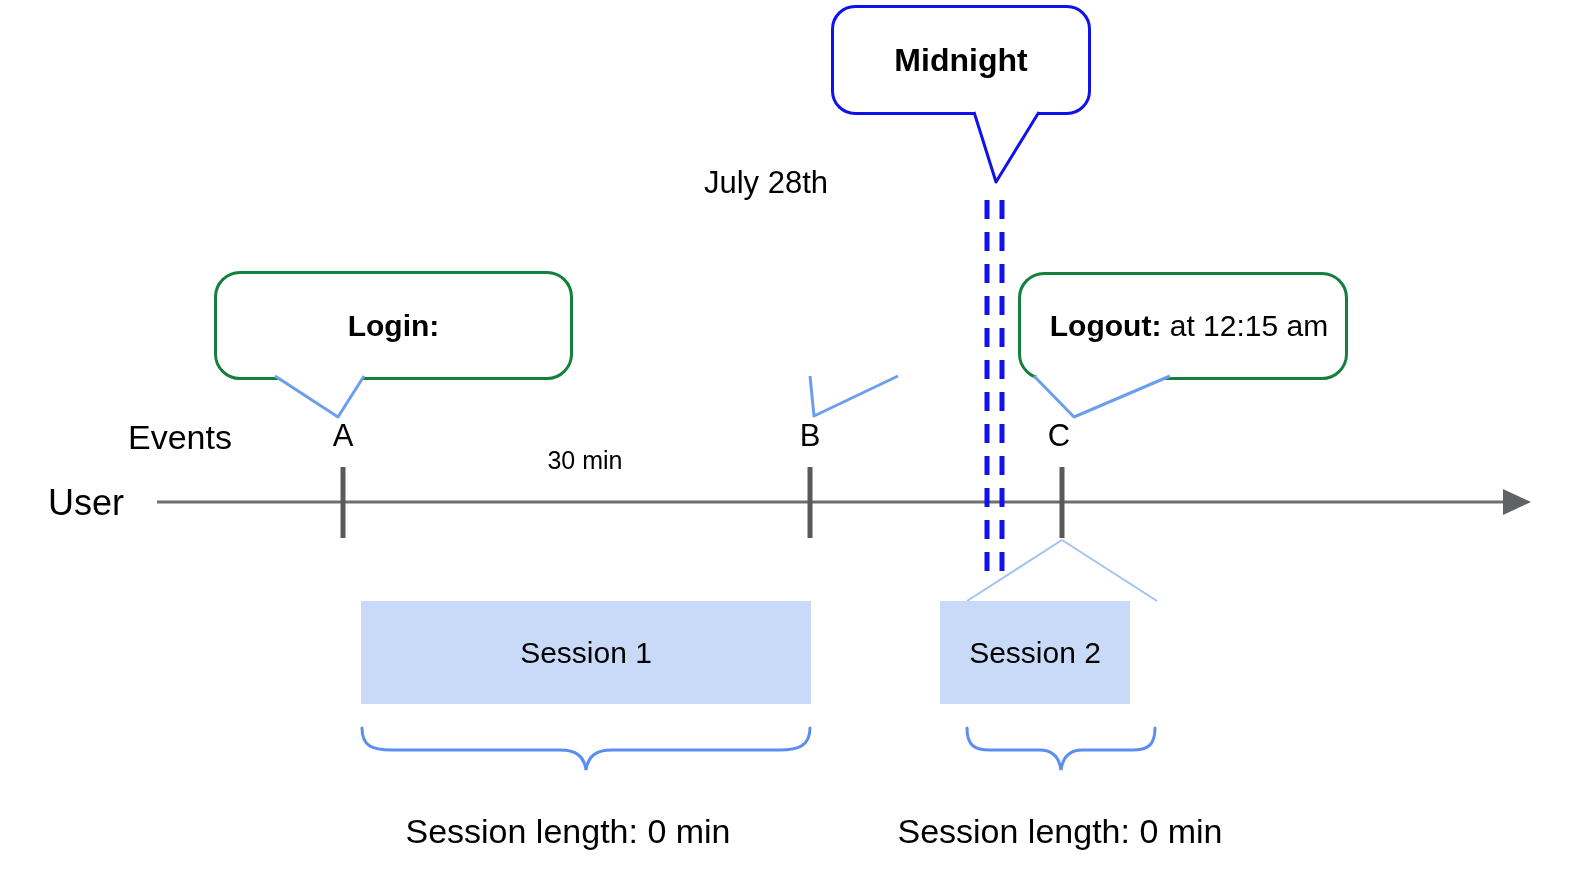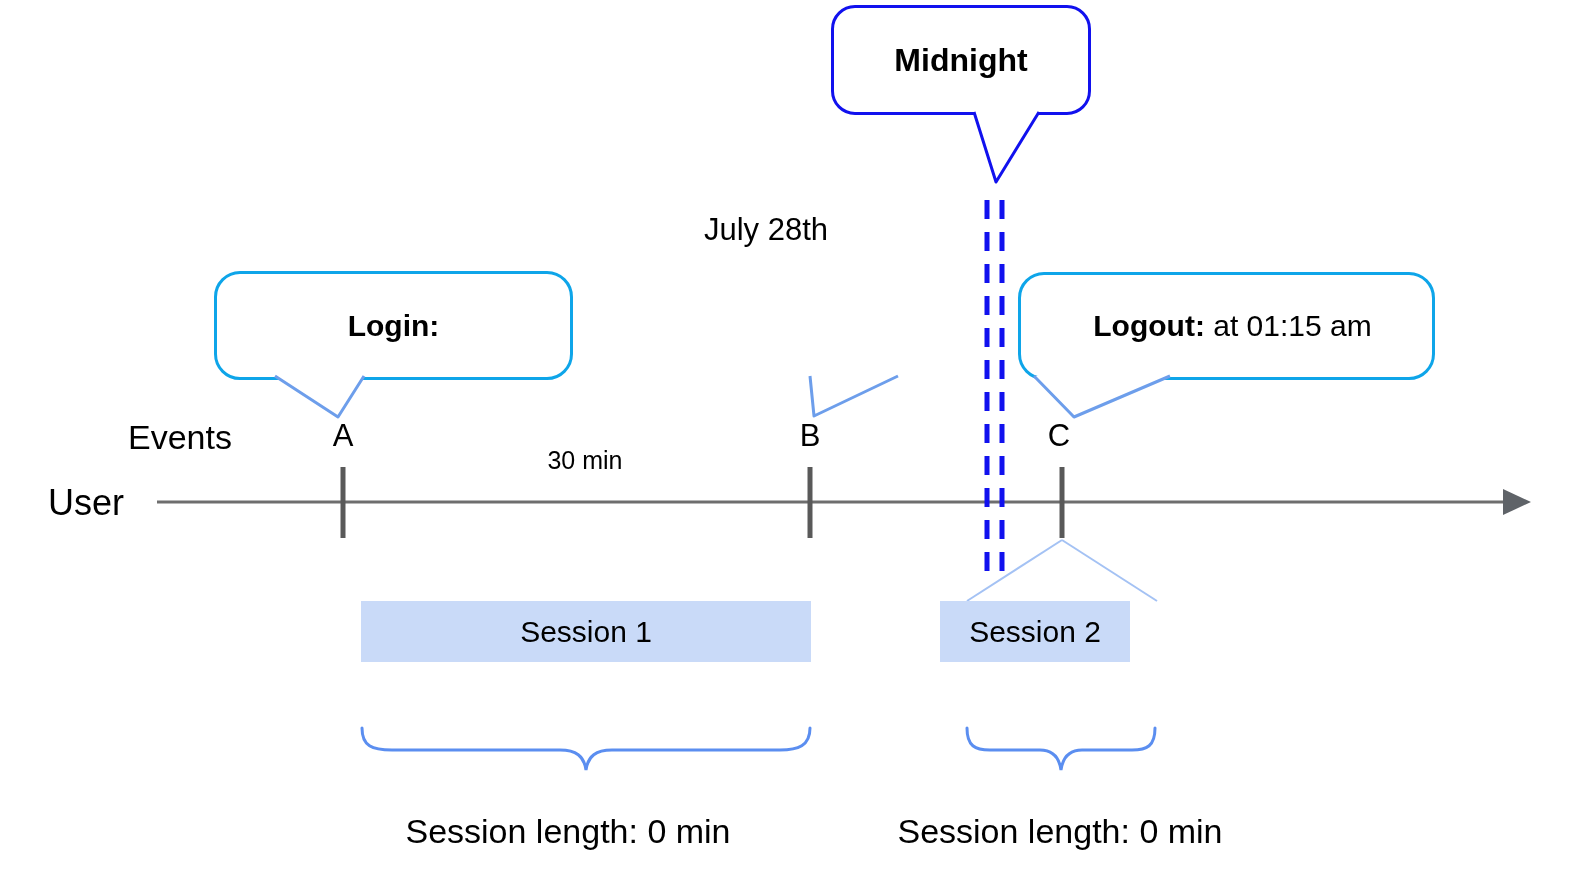--- a/index.html
+++ b/index.html
@@ -19,38 +19,38 @@
     position: absolute;
     z-index: 2;
     background: #ffffff;
     display: flex;
     align-items: center;
     justify-content: center;
     font-size: 30px;
     white-space: pre;
     box-sizing: border-box;
   }
-  .bubble-light { border: 3px solid #0ea5e9; border-radius: 26px; }
+  .bubble-light { border: 3px solid #15803d; border-radius: 26px; }
   .bubble-dark  { border: 3px solid #1111ee; border-radius: 24px; font-weight: bold; font-size: 32px; }
   .bubble .b { font-weight: bold; }
   .date-label {
     position: absolute; z-index: 2;
     width: 220px; text-align: center;
     font-size: 31px;
   }
   .axis-text { position: absolute; z-index: 2; font-size: 34px; }
   .event-letter {
     position: absolute; z-index: 2;
     width: 60px; text-align: center; font-size: 31px; top: 418px;
   }
   .user-label { position: absolute; z-index: 2; font-size: 36px; left: 48px; top: 482px; }
   .interval-label { position: absolute; z-index: 2; font-size: 25px; width: 160px; text-align: center; left: 505px; top: 446px; }
   .session-bar {
     position: absolute; z-index: 2;
-    top: 601px; height: 61px;
+    top: 601px; height: 103px;
     background: #c9daf8;
     display: flex; align-items: center; justify-content: center;
     font-size: 30px;
   }
   .length-label {
     position: absolute; z-index: 2;
     top: 812px; width: 420px; text-align: center; font-size: 34px;
   }
 </style>
 </head>
@@ -74,27 +74,27 @@
     <line x1="1062" y1="540" x2="1157" y2="601" stroke="#a4c2f4" stroke-width="2"></line>
 
     <path d="M362,728 C362,746 372,750 392,750 L560,750 C576,750 584,756 586,770 C588,756 596,750 612,750 L780,750 C798,750 810,746 810,728" fill="none" stroke="#5b8ef0" stroke-width="3" stroke-linecap="round"></path>
     <path d="M967,728 C967,746 975,750 990,750 L1040,750 C1052,750 1059,756 1061,770 C1063,756 1070,750 1082,750 L1132,750 C1147,750 1155,746 1155,728" fill="none" stroke="#5b8ef0" stroke-width="3" stroke-linecap="round"></path>
   </svg>
 
   <div class="bubble bubble-dark" style="left:820px; top:5px; width:260px; height:110px;margin-left:11px;">
     <span>Midnight</span>
   </div>
 
-  <div class="date-label" style="left:656px; top:165px;margin-top:47px;">July 28th</div>
+  <div class="date-label" style="left:656px; top:165px;">July 28th</div>
 
   <div class="bubble bubble-light" style="left:214px; top:271px; width:359px; height:109px;">
     <span class="b">Login:</span>
   </div>
-  <div class="bubble bubble-light" style="left:1018px; top:272px; width:417px; height:108px;padding-left:12px;">
-    <span class="b">Logout:</span><span> at 01:15 am</span>
+  <div class="bubble bubble-light" style="left:1018px; top:272px; width:330px; height:108px;padding-left:12px;">
+    <span class="b">Logout:</span><span> at 12:15 am</span>
   </div>
 
   <div class="axis-text" style="left:128px; top:418px;">Events</div>
   <div class="event-letter" style="left:313px;">A</div>
   <div class="event-letter" style="left:780px;">B</div>
   <div class="event-letter" style="left:1029px;">C</div>
   <div class="user-label">User</div>
   <div class="interval-label">30 min</div>
 
   <div class="session-bar" style="left:361px; width:450px;">

